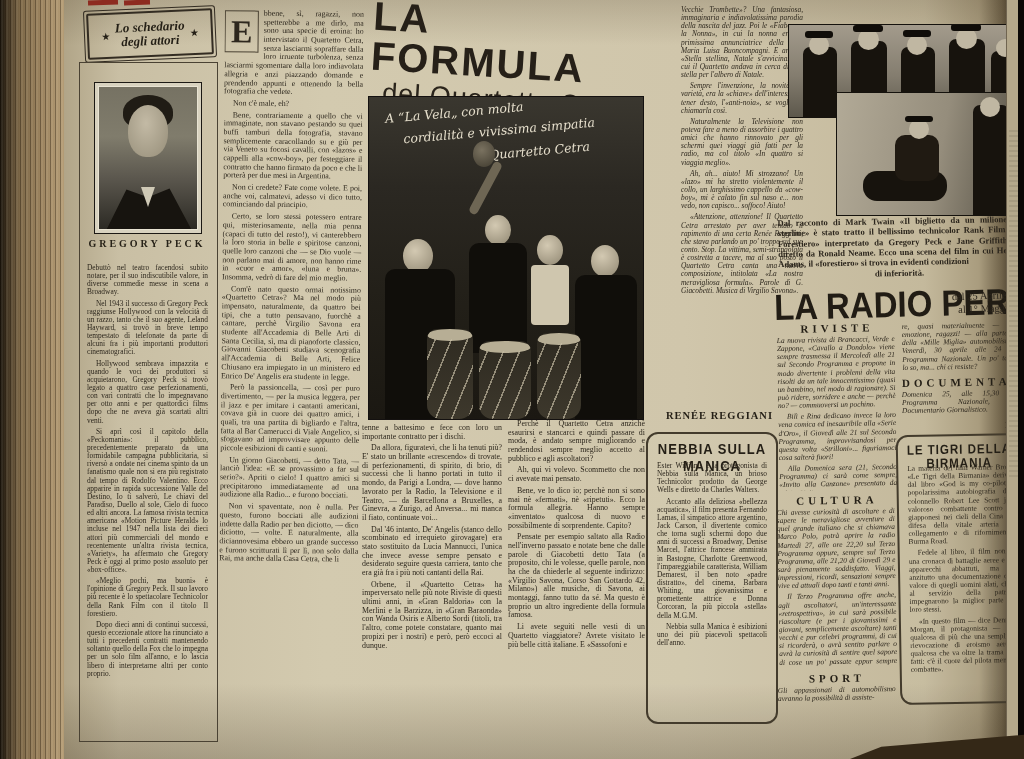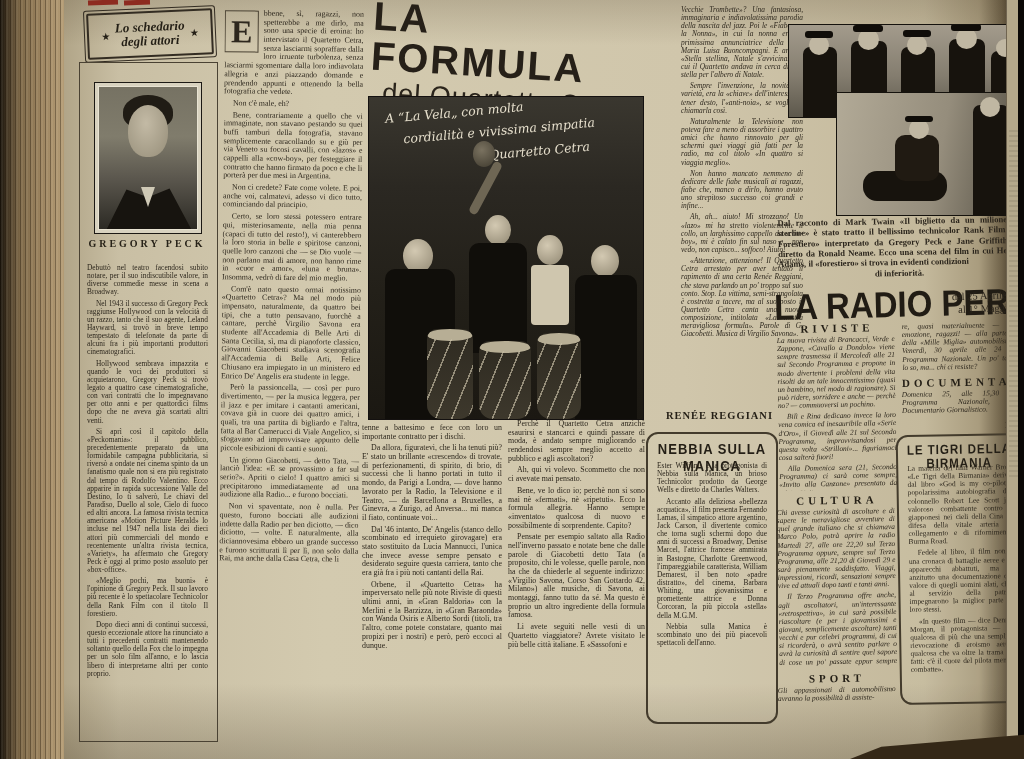--- a/index.html
+++ b/index.html
@@ -117,21 +117,21 @@
     <div class="peck-hair"></div>
     <div class="peck-face"></div>
     <div class="peck-body"></div>
     <div class="peck-shirt"></div>
   </div>
 </div>
 <div class="abs caption-name" style="left:86px;top:238px;width:122px;">GREGORY PECK</div>
 <div class="abs pg-col sm" style="left:87px;top:264px;width:121px;height:484px;">
   <p class="noind">Debuttò nel teatro facendosi subito notare, per il suo indiscutibile valore, in diverse commedie messe in scena a Broadway.</p>
   <p>Nel 1943 il successo di Gregory Peck raggiunse Hollywood con la velocità di un razzo, tanto che il suo agente, Leland Hayward, si trovò in breve tempo tempestato di telefonate da parte di alcuni fra i più importanti produttori cinematografici.</p>
-  <p>Hollywood sembrava impazzita e quando le voci dei produttori si acquietarono, Gregory Peck si trovò legato a quattro case cinematografiche, con vari contratti che lo impegnavano per otto anni e per quattordici films dopo che ne aveva già scartati altri venti.</p>
+  <p>Hollywood sembrava impazzita e quando le voci dei produttori si acquietarono, Gregory Peck si trovò legato a quattro case perfezionamenti, con vari contratti che lo impegnavano per otto anni e per quattordici films dopo che ne aveva già scartati altri venti.</p>
   <p>Si aprì così il capitolo della «Peckomania»: il pubblico, precedentemente preparato da una formidabile campagna pubblicitaria, si riversò a ondate nei cinema spinto da un fanatismo quale non si era più registrato dal tempo di Rodolfo Valentino. Ecco apparire in rapida successione Valle del Destino, Io ti salverò, Le chiavi del Paradiso, Duello al sole, Cielo di fuoco ed altri ancora. La famosa rivista tecnica americana «Motion Picture Herald» lo incluse nel 1947 nella lista dei dieci attori più commerciali del mondo e recentemente un'altra rivista tecnica, «Variety», ha affermato che Gregory Peck è oggi al primo posto assoluto per «box-office».</p>
   <p>«Meglio pochi, ma buoni» è l'opinione di Gregory Peck. Il suo lavoro più recente è lo spettacolare Technicolor della Rank Film con il titolo Il forestiero.</p>
   <p>Dopo dieci anni di continui successi, questo eccezionale attore ha rinunciato a tutti i precedenti contratti mantenendo soltanto quello della Fox che lo impegna per un solo film all'anno, e lo lascia libero di interpretarne altri per conto proprio.</p>
 </div>
 
 <div class="abs pg-col" style="left:221px;top:10px;width:139px;height:746px;transform:rotate(.6deg);">
   <p class="noind"><span class="dropcap" style="float:left;width:32px;height:40px;border:1px solid #4a4233;margin:1px 5px 1px 0;font:bold 32px/40px 'Liberation Serif',serif;text-align:center;">E</span><span>bbene, sì, ragazzi, non spetterebbe a me dirlo, ma sono una specie di eroina: ho intervistato il Quartetto Cetra, senza lasciarmi sopraffare dalla loro irruente turbolenza, senza lasciarmi sgomentare dalla loro indiavolata allegria e anzi piazzando domande e prendendo appunti e ottenendo la bella fotografia che vedete.</span></p>
   <p>Non c'è male, eh?</p>
   <p>Bene, contrariamente a quello che vi immaginate, non stavano pestando su quei buffi tamburi della fotografia, stavano semplicemente caracollando su e giù per via Veneto su focosi cavalli, con «lazos» e cappelli alla «cow-boy», per festeggiare il contratto che hanno firmato da poco e che li porterà per due mesi in Argentina.</p>
   <p>Non ci credete? Fate come volete. E poi, anche voi, calmatevi, adesso vi dico tutto, cominciando dal principio.</p>
@@ -178,32 +178,31 @@
   <p>Ah, qui vi volevo. Scommetto che non ci avevate mai pensato.</p>
   <p>Bene, ve lo dico io; perchè non si sono mai nè «fermati», nè «ripetuti». Ecco la formula allegria. Hanno sempre «inventato» qualcosa di nuovo e possibilmente di sorprendente. Capito?</p>
   <p>Pensate per esempio saltato alla Radio nell'inverno passato e notate bene che dalle parole di Giacobetti detto Tata (a proposito, chi le volesse, quelle parole, non ha che da chiederle al seguente indirizzo: «Virgilio Savona, Corso San Gottardo 42, Milano») alle musiche, di Savona, ai montaggi, fanno tutto da sé. Ma questo è proprio un altro ingrediente della formula famosa.</p>
   <p>Li avete seguiti nelle vesti di un Quartetto viaggiatore? Avrete visitato le più belle città italiane. E «Sassofoni e</p>
 </div>
 
 <div class="abs pg-col sm" style="left:681px;top:6px;width:122px;height:400px;font-style:italic;">
   <p class="noind">Vecchie Trombette»? Una fantasiosa, immaginaria e indiavolatissima parodia della nascita del jazz. Poi le «Fiabe per la Nonna», in cui la nonna era la primissima annunciatrice della Rai, Maria Luisa Buoncompagni. E ancora «Stella stellina, Natale s'avvicina», in cui il Quartetto andava in cerca di una stella per l'albero di Natale.</p>
   <p>Sempre l'invenzione, la novità, la varietà, era la «chiave» dell'interesse da tener desto, l'«anti-noia», se vogliamo chiamarla così.</p>
   <p>Naturalmente la Televisione non poteva fare a meno di assorbire i quattro amici che hanno rinnovato per gli schermi quei viaggi già fatti per la radio, ma col titolo «In quattro si viaggia meglio».</p>
-  <p>Non hanno mancato nemmeno di dedicare delle fiabe musicali ai ragazzi, fiabe che, manco a dirlo, hanno avuto uno strepitoso successo coi grandi e infine...</p>
   <p>Ah, ah... aiuto! Mi strozzano! Un «lazo» mi ha stretto violentemente il collo, un larghissimo cappello da «cow-boy», mi è calato fin sul naso e... non vedo, non capisco... soffoco! Aiuto!</p>
   <p>«Attenzione, attenzione! Il Quartetto Cetra arrestato per aver tentato il rapimento di una certa Renée Reggiani, che stava parlando un po' troppo sul suo conto. Stop. La vittima, semi-strangolata è costretta a tacere, ma al suo posto il Quartetto Cetra canta una nuova composizione, intitolata «La nostra meravigliosa formula». Parole di G. Giacobetti. Musica di Virgilio Savona».</p>
 </div>
 <div class="abs byline" style="left:648px;top:410px;width:125px;">RENÉE REGGIANI</div>
 
 <div class="abs box" style="left:646px;top:432px;width:128px;height:288px;">
   <div class="box-head" style="margin-top:8px;">NEBBIA SULLA MANICA</div>
   <div class="pg-col sm" style="position:absolute;left:9px;right:9px;top:28px;bottom:6px;">
     <p class="noind">Ester Williams è la protagonista di Nebbia sulla Manica, un brioso Technicolor prodotto da George Wells e diretto da Charles Walters.</p>
     <p>Accanto alla deliziosa «bellezza acquatica», il film presenta Fernando Lamas, il simpatico attore argentino, Jack Carson, il divertente comico che torna sugli schermi dopo due anni di successi a Broadway, Denise Marcel, l'attrice francese ammirata in Bastogne, Charlotte Greenwood, l'impareggiabile caratterista, William Demarest, il ben noto «padre distratto», del cinema, Barbara Whiting, una giovanissima e promettente attrice e Donna Corcoran, la più piccola «stella» della M.G.M.</p>
-    <p>Nebbia sulla Manica è scombinato uno dei più piacevoli spettacoli dell'anno.</p>
+    <p>Nebbia sulla Manica è esibizioni uno dei più piacevoli spettacoli dell'anno.</p>
   </div>
 </div>
 
 <div class="abs photoA">
   <div class="sil" style="left:14px;bottom:0;width:34px;height:70px;"></div>
   <div class="sil-head" style="left:20px;top:10px;width:20px;height:20px;"></div>
   <div class="sil-hat" style="left:16px;top:6px;width:28px;height:7px;"></div>
   <div class="sil" style="left:62px;bottom:0;width:36px;height:76px;"></div>
   <div class="sil-head" style="left:69px;top:4px;width:21px;height:21px;"></div>
   <div class="sil-hat" style="left:64px;top:0;width:30px;height:7px;"></div>

